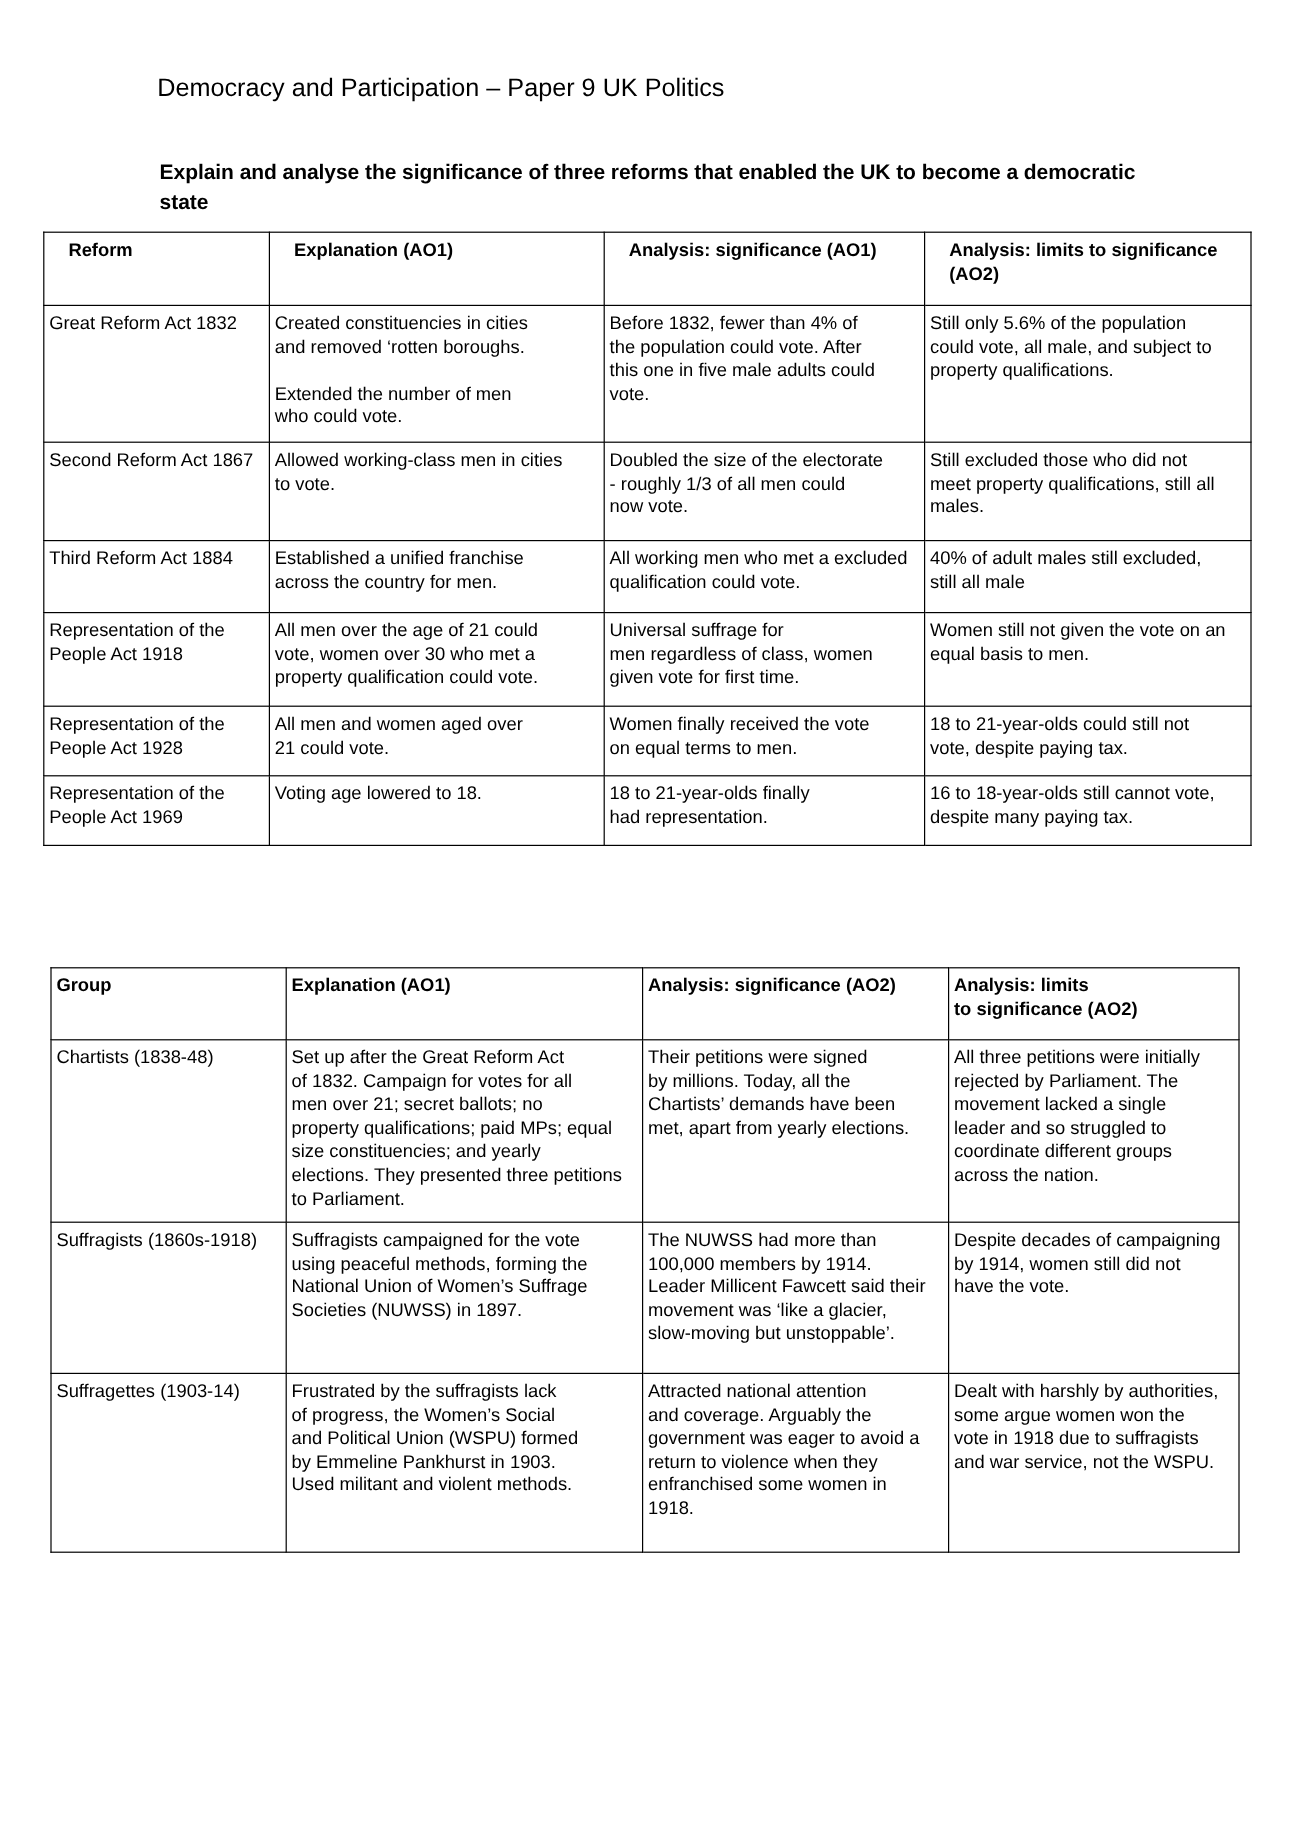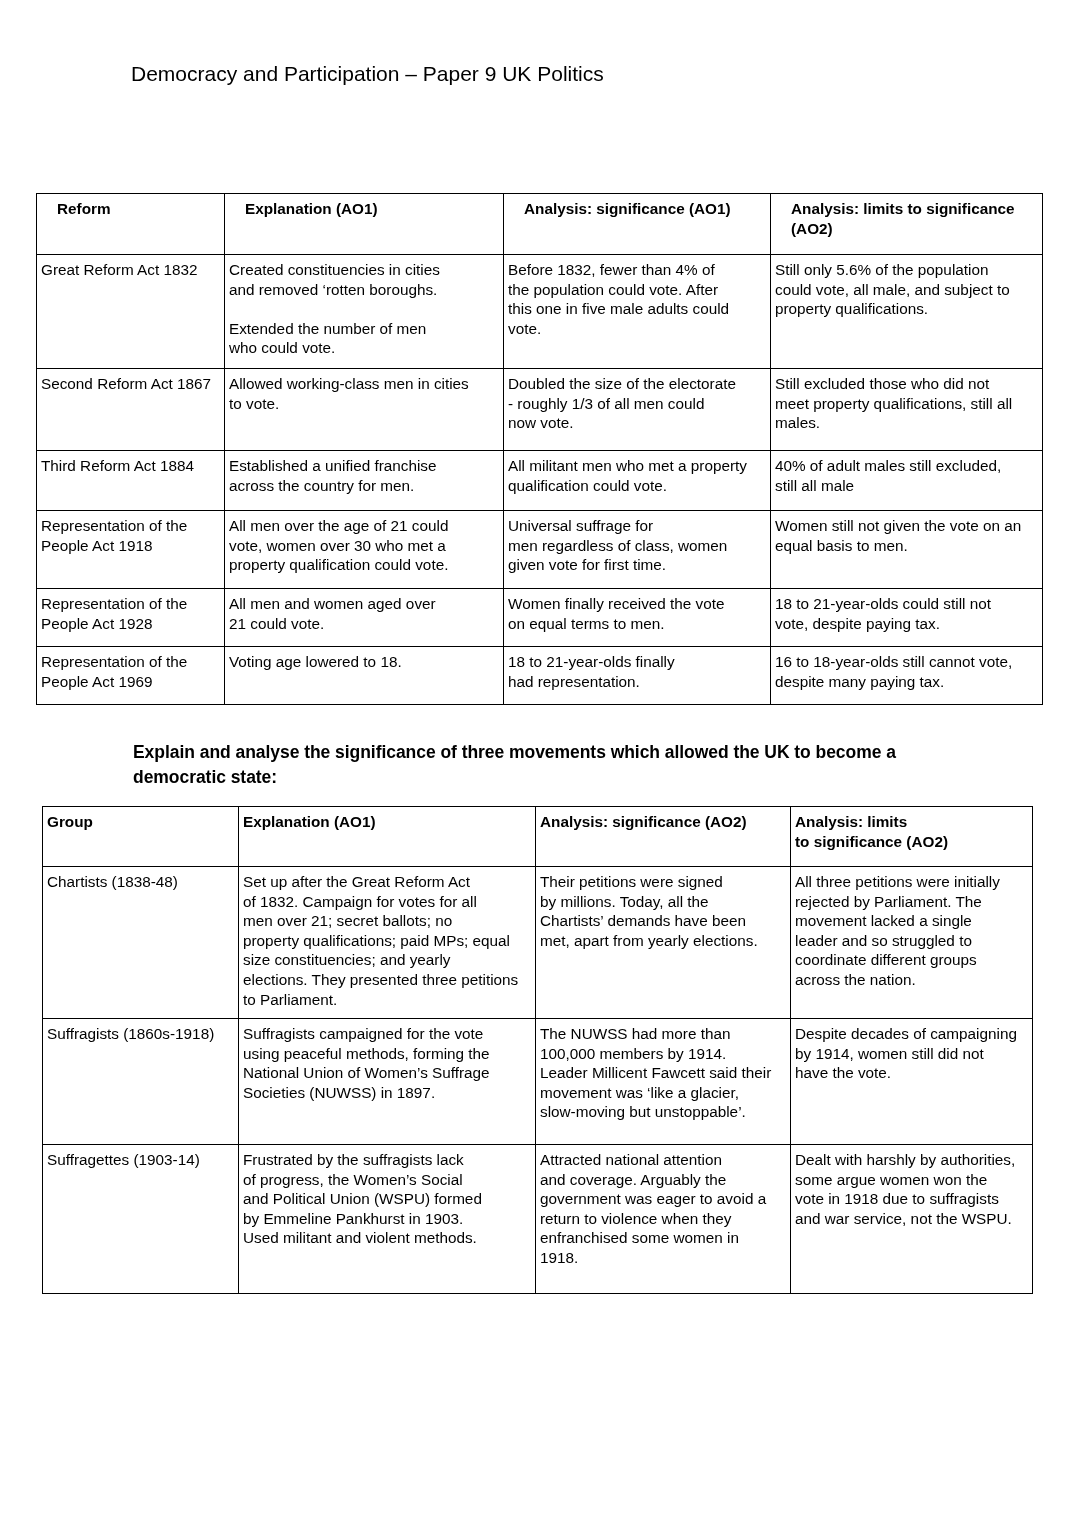--- a/index.html
+++ b/index.html
@@ -95,20 +95,21 @@
   #table-movements tr.r1 td { height: 126px; }
   #table-movements tr.r2 td { height: 149px; margin-top: 25px; }
 </style>
 </head>
 <body>
 
 <div class="page">
 
   <div class="doc-title">Democracy and Participation – Paper 9 UK Politics</div>
 
+  <div class="section-heading" id="heading-1">Explain and analyse the significance of three reforms that enabled the UK to become a democratic state</div>
 
   <table class="grid" id="table-reforms">
     <colgroup>
       <col class="c0">
         <col class="c1">
         <col class="c2">
         <col class="c3">
     </colgroup>
     <tbody>
       <tr class="hrow">
@@ -170,21 +171,21 @@
       </tr>
       <tr class="r2">
         <td>
             <div class="cell-text">Third Reform Act 1884</div>
           </td>
         <td>
             <div class="cell-text">Established a unified franchise
 across the country for men.</div>
           </td>
         <td>
-            <div class="cell-text">All militant men who met a property
+            <div class="cell-text">All working men who met a excluded
 qualification could vote.</div>
           </td>
         <td>
             <div class="cell-text">40% of adult males still excluded,
 still all male</div>
           </td>
       </tr>
       <tr class="r3">
         <td>
             <div class="cell-text">Representation of the
@@ -236,21 +237,20 @@
 had representation.</div>
           </td>
         <td>
             <div class="cell-text">16 to 18-year-olds still cannot vote,
 despite many paying tax.</div>
           </td>
       </tr>
     </tbody>
   </table>
 
-  <div class="section-heading" id="heading-2">Explain and analyse the significance of three movements which allowed the UK to become a democratic state:</div>
 
   <table class="grid" id="table-movements">
     <colgroup>
       <col class="c0">
         <col class="c1">
         <col class="c2">
         <col class="c3">
     </colgroup>
     <tbody>
       <tr class="hrow">

